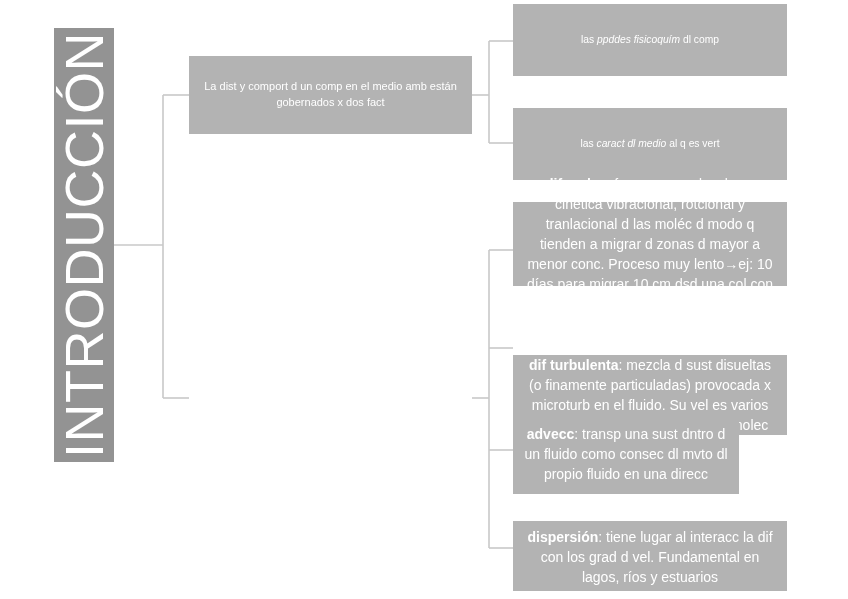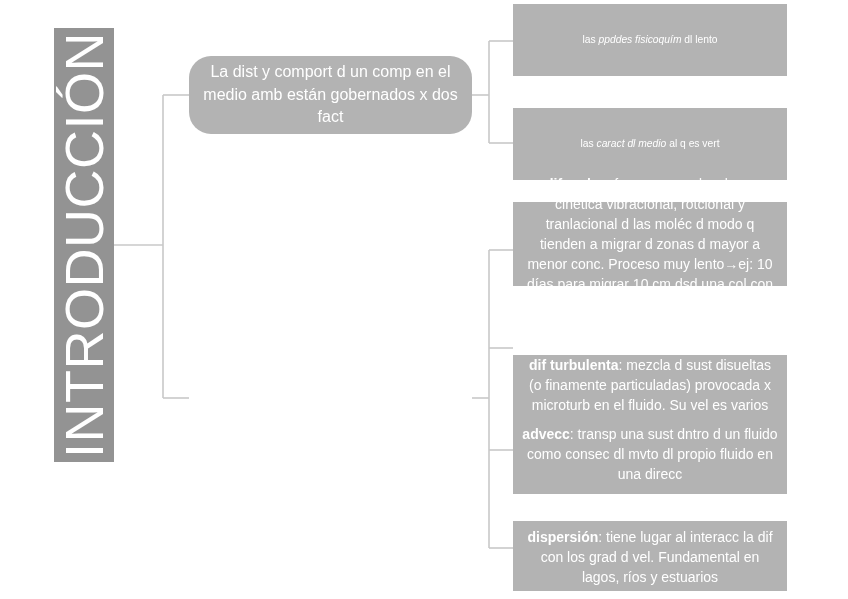--- a/index.html
+++ b/index.html
@@ -63,36 +63,36 @@
     align-items: center;
     justify-content: center;
     text-align: center;
     box-sizing: border-box;
     padding: 4px 8px;
     font-size: 10.2px;
     line-height: 1.42;
   }
   .node .inner { width: 100%; }
 
-  .node.level1 { font-size: 16px; border-radius: 22px; }
+  .node.level1 { font-size: 11px; }
   .node.level2-top { font-size: 10.3px; }
   .node.level2-detail { font-size: 14px; line-height: 1.43; }
 
   em.it { font-style: italic; text-align: right; }
   b.bd  { font-weight: bold; }
   u.ul  { text-decoration: underline; }
 
   
   #node-factores      { left: 189px; top: 56px;  width: 283px; height: 78px; }
   #node-ppddes        { left: 513px; top: 4px;   width: 274px; height: 72px; }
   #node-caract        { left: 513px; top: 108px; width: 274px; height: 72px; }
   #node-compartimentos{ left: 189px; top: 360px; width: 283px; height: 78px; }
   #node-difmolec      { left: 513px; top: 202px; width: 274px; height: 84px; }
   #node-difturb       { left: 513px; top: 308px; width: 274px; height: 80px; margin-top: 47px; }
-  #node-advecc        { left: 513px; top: 414px; width: 274px; height: 80px; }
+  #node-advecc        { left: 513px; top: 414px; width: 226px; height: 80px; }
   #node-dispersion    { left: 513px; top: 521px; width: 274px; height: 70px; align-items: flex-end; }
 </style>
 </head>
 <body>
 
 <div id="canvas">
 
   <svg id="connectors" viewBox="0 0 848 599" width="848" height="599" aria-hidden="true">
     <g fill="none" stroke="#c8c8c8" stroke-width="1.6">
 
@@ -118,21 +118,21 @@
   <div class="title-block">
     <span class="title-text">INTRODUCCIÓN</span>
   </div>
 
   <div class="node level1" id="node-factores">
     <span class="inner">La dist y comport d un comp en el medio amb están gobernados x dos fact</span>
   </div>
 
 
   <div class="node level2-top" id="node-ppddes">
-    <span class="inner"><span>las </span><em class="it">ppddes fisicoquím</em><span> dl lento</span></span>
+    <span class="inner"><span>las </span><em class="it">ppddes fisicoquím</em><span> dl comp</span></span>
   </div>
 
   <div class="node level2-top" id="node-caract">
     <span class="inner"><span>las </span><em class="it">caract dl medio</em><span> al q es vert</span></span>
   </div>
 
   <div class="node level2-detail" id="node-difmolec">
     <span class="inner"><b class="bd">dif molec</b><span>: fenom causado x la en cinética vibracional, rotcional y tranlacional d las moléc d modo q tienden a migrar d zonas d mayor a menor conc. Proceso muy lento→ej: 10 días para migrar 10 cm dsd una col con con 10 mg/L a 1 mg/L</span></span>
   </div>
 

